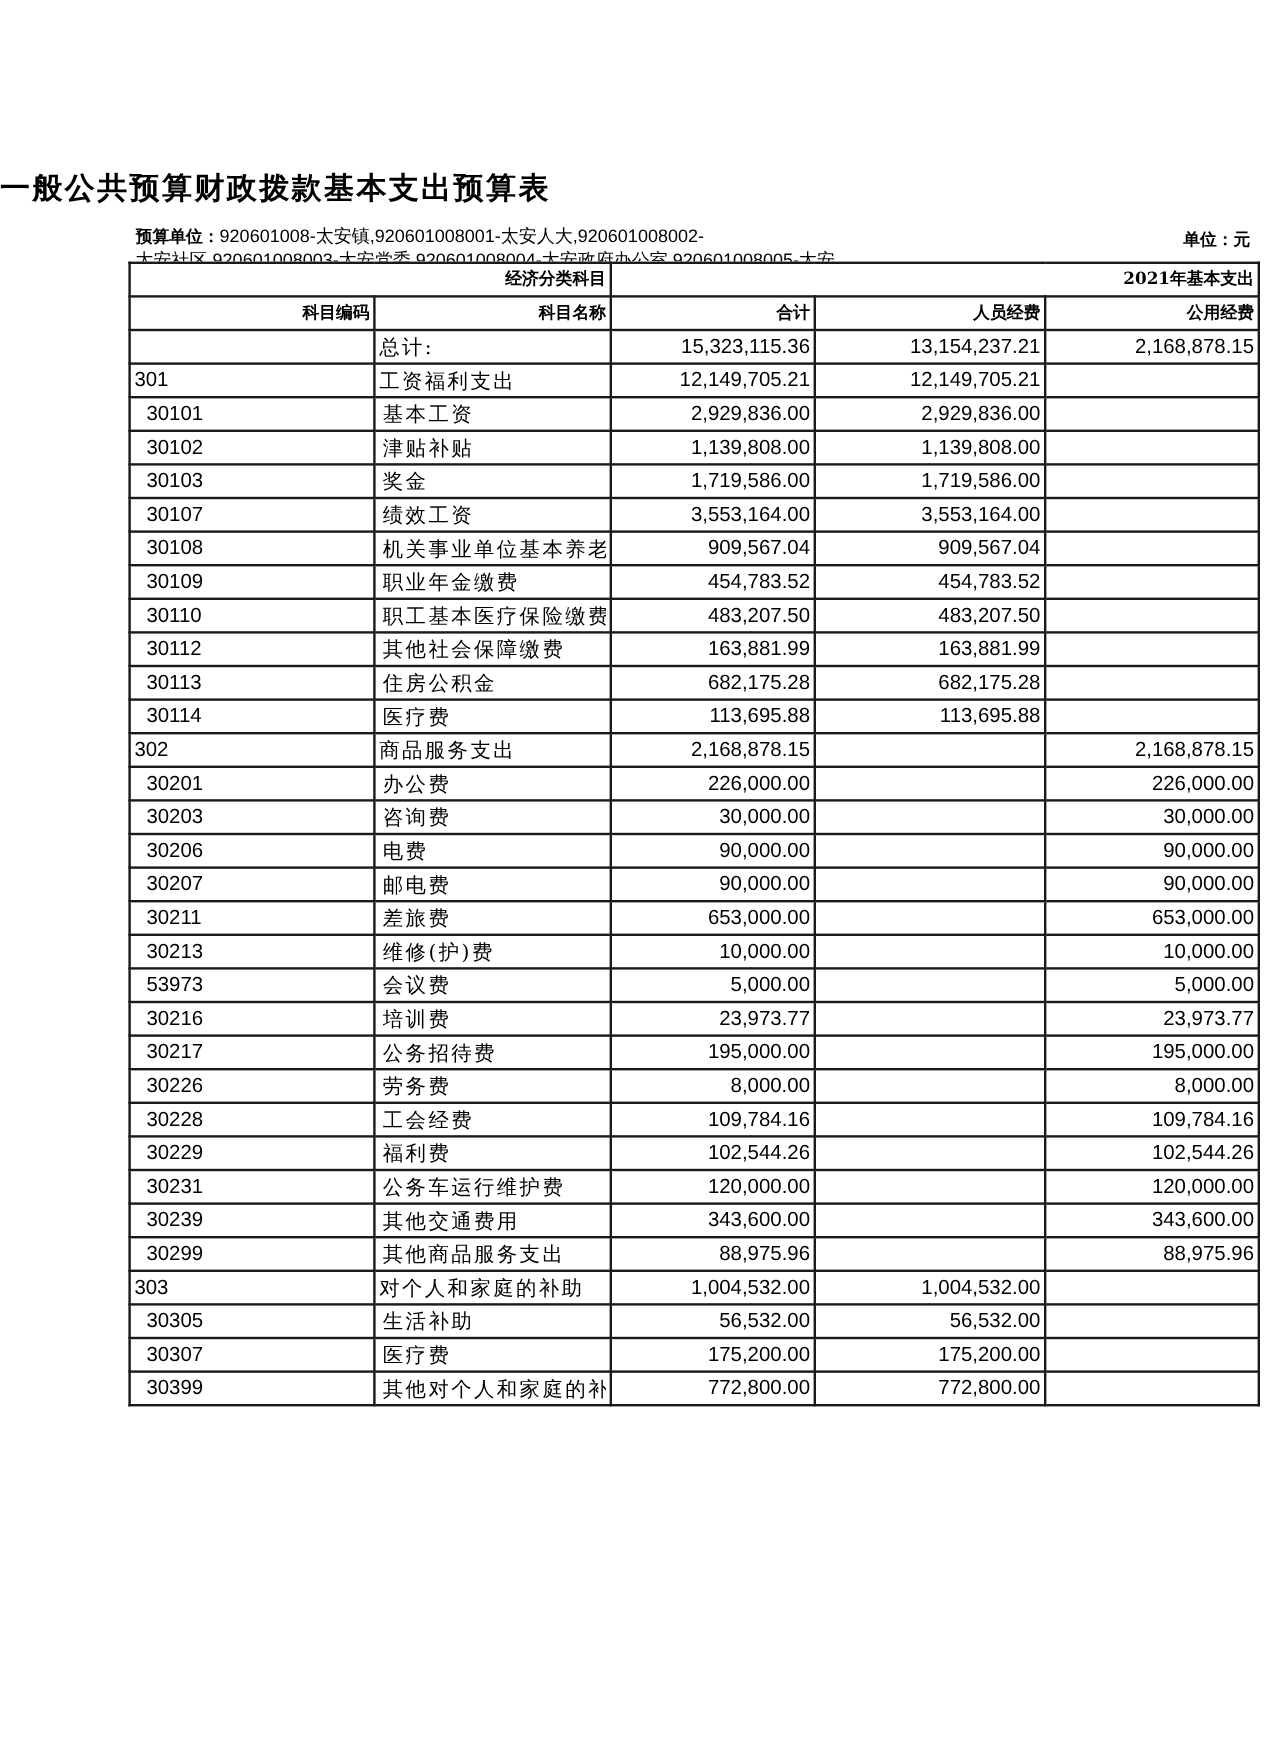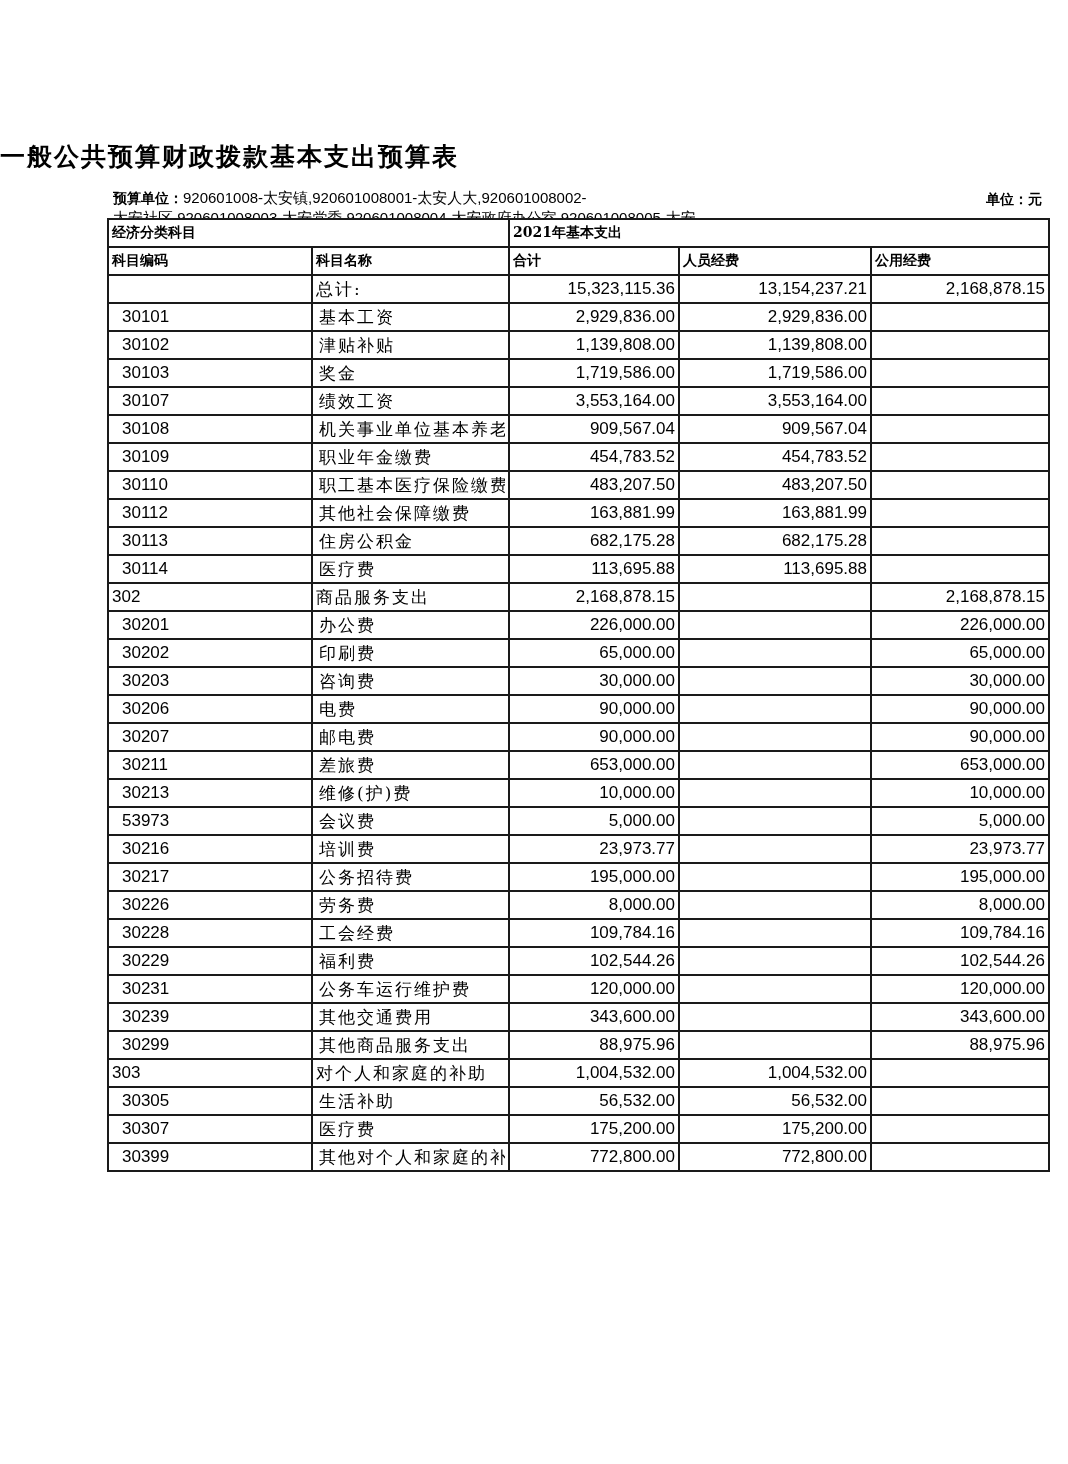--- a/index.html
+++ b/index.html
@@ -6,21 +6,21 @@
   body { width: 1068px; height: 1464px; position: relative; overflow: hidden;
          font-family: "Liberation Sans", "DejaVu Sans", sans-serif; color: #000; }
   .title { position: absolute; left: 0; width: 1068px; top: 140px; text-align: left;
            font-family: "DejaVu Serif", serif; font-weight: bold; font-size: 25px; letter-spacing: 2px; }
   .unit-wrap { position: absolute; left: 113px; top: 188px; width: 760px; height: 30px; overflow: hidden; }
   .unit-line { font-size: 15px; line-height: 19px; white-space: nowrap; }
   .unit-line .lbl { font-family: "DejaVu Serif", serif; font-weight: bold; font-size: 14px; margin-top: 20px; }
   .currency { position: absolute; right: 26px; top: 191px; font-family: "DejaVu Serif", serif; font-weight: bold; font-size: 14px; }
   table.budget { position: absolute; left: 107px; top: 218px; width: 941px; border-collapse: collapse; table-layout: fixed; }
   table.budget td, table.budget th { border: 2px solid #1a1a1a; height: 26px; padding: 0 3px; font-size: 17px; font-weight: normal; overflow: hidden; white-space: nowrap; }
-  table.budget th { font-family: "DejaVu Serif", serif; font-weight: bold; font-size: 14px; text-align: left; }
+  table.budget th { font-family: "DejaVu Serif", serif; font-weight: bold; font-size: 14px; text-align: right; }
   td.code { text-align: left; padding-left: 4px; }
   td.code.sub { padding-left: 13px; margin-left: 40px; }
   td.name { font-family: "DejaVu Serif", serif; font-size: 14px; letter-spacing: 2px; padding-left: 3px; }
   td.name.sub { padding-left: 6px; }
   td.num { text-align: right; padding-right: 3px; }
   td.name .clip { display: block; overflow: hidden; white-space: nowrap; text-overflow: clip; }
 </style>
 </head>
 <body>
 
@@ -56,20 +56,29 @@
     </tr>
   </thead>
   <tbody id="tbody">
     <tr>
       <td class="code"></td>
       <td class="name">总计:</td>
       <td class="num">15,323,115.36</td>
       <td class="num">13,154,237.21</td>
       <td class="num">2,168,878.15</td>
     </tr>
+  <tr>
+        <td class="code">301</td>
+        <td class="name">
+          <span class="clip">工资福利支出</span>
+        </td>
+        <td class="num">12,149,705.21</td>
+        <td class="num">12,149,705.21</td>
+        <td class="num"></td>
+      </tr>
       <tr>
         <td class="code sub">30101</td>
         <td class="name sub">
           <span class="clip">基本工资</span>
         </td>
         <td class="num">2,929,836.00</td>
         <td class="num">2,929,836.00</td>
         <td class="num"></td>
       </tr>
       <tr>
@@ -163,29 +172,20 @@
         <td class="num">2,168,878.15</td>
       </tr>
       <tr>
         <td class="code sub">30201</td>
         <td class="name sub">
           <span class="clip">办公费</span>
         </td>
         <td class="num">226,000.00</td>
         <td class="num"></td>
         <td class="num">226,000.00</td>
-      </tr>
-      <tr>
-        <td class="code sub">30202</td>
-        <td class="name sub">
-          <span class="clip">印刷费</span>
-        </td>
-        <td class="num">65,000.00</td>
-        <td class="num"></td>
-        <td class="num">65,000.00</td>
       </tr>
       <tr>
         <td class="code sub">30203</td>
         <td class="name sub">
           <span class="clip">咨询费</span>
         </td>
         <td class="num">30,000.00</td>
         <td class="num"></td>
         <td class="num">30,000.00</td>
       </tr>

